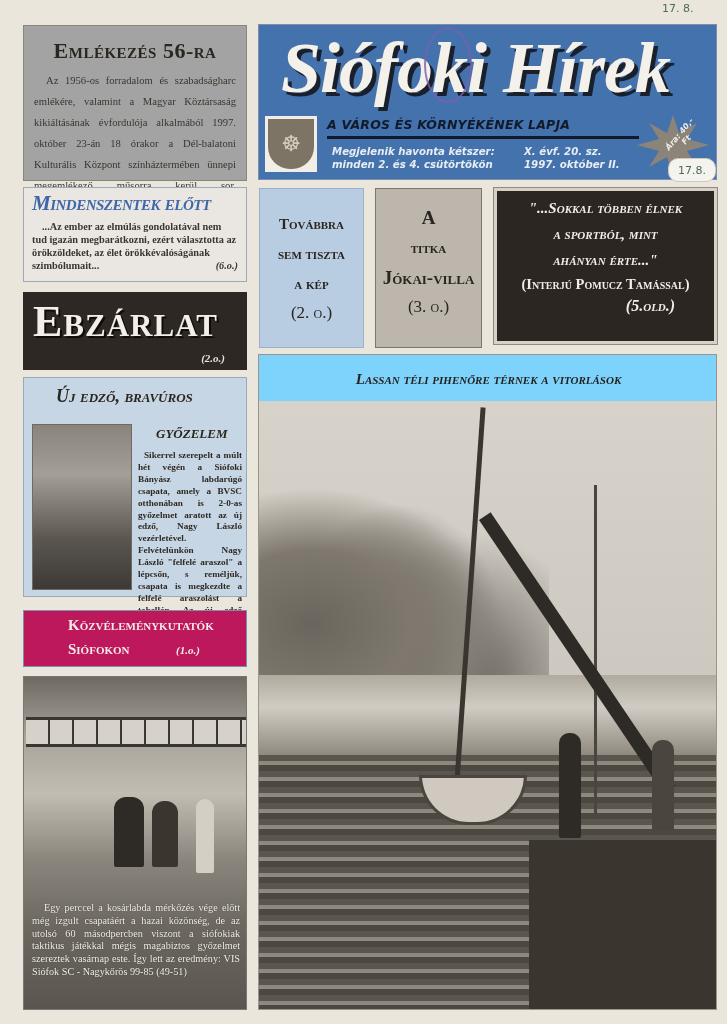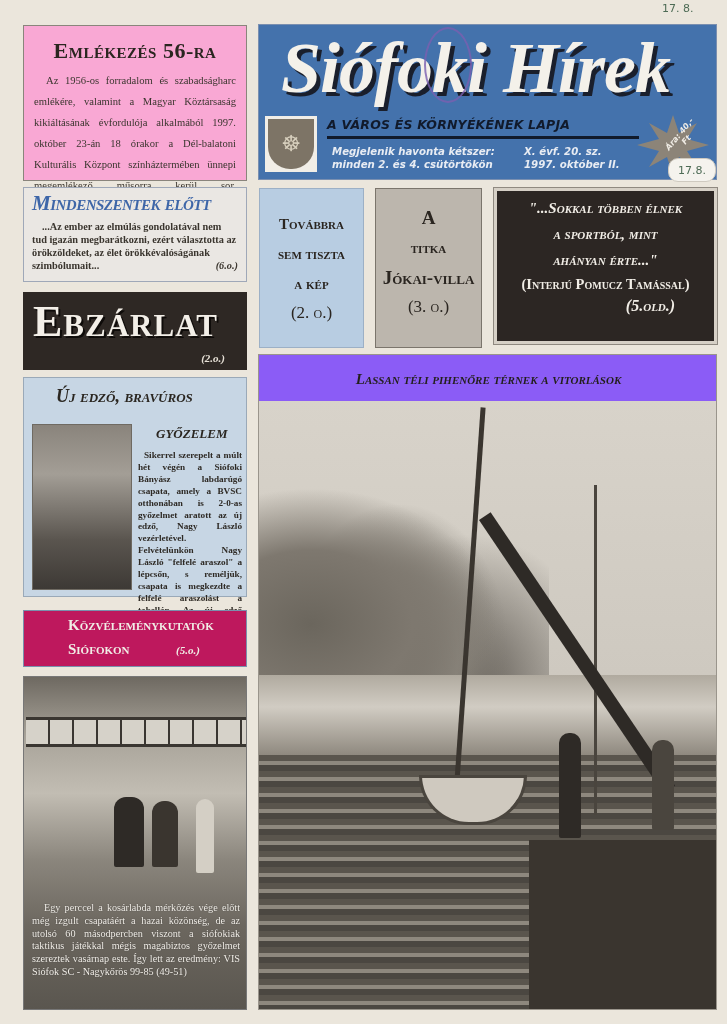--- a/index.html
+++ b/index.html
@@ -6,21 +6,21 @@
   body {
     width:727px; height:1024px; position:relative; overflow:hidden;
     background:#ebe6dc;
     font-family:"Liberation Serif", serif;
     color:#2a2520;
   }
   .abs { position:absolute; box-sizing:border-box; }
   .handwrite { font-family:"DejaVu Sans", sans-serif; color:#4d6b55; font-size:11px; }
 
   
-  .box-emlek { left:23px; top:25px; width:224px; height:156px; background:#f9a8d4; border:1px solid #8a857c; padding:8px 10px; }
+  .box-emlek { left:23px; top:25px; width:224px; height:156px; background:#a3a3a3; border:1px solid #8a857c; padding:8px 10px; }
   .box-emlek h2 { margin:4px 0 6px; text-align:center; font-size:22px; font-weight:bold; font-variant:small-caps; letter-spacing:0.5px; color:#2a2620; }
   .box-emlek p { margin:0; font-size:10.6px; line-height:21px; text-align:justify; text-indent:12px; color:#3a352e; }
 
   .box-minden { left:23px; top:187px; width:224px; height:95px; background:#eae7e3; border:1px solid #9fa8b8; padding:3px 8px; }
   .box-minden h2 { margin:0 0 4px; font-size:21px; font-style:italic; font-weight:bold; font-variant:small-caps; color:#3e66a8; letter-spacing:-0.5px; }
   .box-minden p { margin:0; font-size:10.3px; line-height:13px; font-weight:bold; color:#3a352e; text-indent:10px; }
   .box-minden .ref { float:right; font-style:italic; font-weight:bold; }
 
   .box-ebz { left:23px; top:292px; width:224px; height:78px; background:#2e2824; padding:4px 10px; }
   .box-ebz h1 { margin:0; font-size:44px; font-weight:bold; font-variant:small-caps; color:#f3efe8; letter-spacing:1px; text-shadow:2px 2px 0 #0e0b09; }
@@ -59,21 +59,21 @@
   .tz2 { left:375px; top:188px; width:107px; height:160px; background:#bcb6ad; border:1px solid #7b756c; text-align:center; padding-top:14px; }
   .tz .l { font-size:15px; font-weight:bold; font-variant:small-caps; color:#2a2520; line-height:30px; font-family:"Liberation Serif", serif; }
   .tz .big { font-size:19px; }
   .tz .ref { font-size:17px; font-weight:normal; line-height:28px; }
   .tz3 { left:494px; top:188px; width:223px; height:156px; background:#2c2623; border:3px solid #d6d0c6; outline:1px solid #8f8980; text-align:center; padding-top:4px; }
   .tz3 .l { font-size:15px; font-weight:bold; font-variant:small-caps; font-style:italic; color:#f1ede6; line-height:26px; }
   .tz3 .l2 { font-size:14.5px; font-weight:bold; font-variant:small-caps; color:#f1ede6; line-height:22px; }
   .tz3 .ref { font-size:16px; font-weight:bold; font-style:italic; font-variant:small-caps; color:#f1ede6; line-height:22px; padding-left:90px; }
 
   
-  .main { left:258px; top:354px; width:459px; height:656px; background:#8b5cf6; border:1px solid #9a958c; overflow:hidden; }
+  .main { left:258px; top:354px; width:459px; height:656px; background:#7dd3fc; border:1px solid #9a958c; overflow:hidden; }
   .main-head { left:0; top:16px; width:459px; text-align:center; font-size:15px; font-weight:bold; font-style:italic; font-variant:small-caps; color:#231f1b; }
   .sky { left:0; top:46px; width:459px; height:300px; background:linear-gradient(180deg,#d8d3ca 0%,#cdc8bf 100%); }
   .trees { left:0; top:95px; width:290px; height:290px; background:radial-gradient(ellipse at 18% 60%,#6b665d 0%,#7e786f 30%,transparent 55%),radial-gradient(ellipse at 48% 70%,#716c63 0%,#8a857c 28%,transparent 52%),radial-gradient(ellipse at 72% 80%,#5e5952 0%,transparent 45%); }
   .boats { left:0; top:320px; width:459px; height:80px; background:linear-gradient(180deg,#b0aa9f 0%,#d1ccc3 40%,#8f897f 100%); }
   .water { left:0; top:400px; width:459px; height:256px; background:repeating-linear-gradient(180deg,#5a554d 0 6px,#8e887e 6px 10px,#4b4741 10px 16px); }
   .crane { left:220px; top:165px; width:14px; height:330px; background:#2e2a26; transform-origin:top left; transform:rotate(-34deg); }
   .mast1 { left:208px; top:52px; width:5px; height:390px; background:#3a352f; transform:rotate(4deg); }
   .mast2 { left:335px; top:130px; width:3px; height:330px; background:#4a453e; }
   .hull { left:160px; top:420px; width:108px; height:50px; background:#cfc9bf; border:3px solid #4a453e; border-radius:0 0 55px 55px; }
   .dock { left:270px; top:485px; width:189px; height:171px; background:#3a352f; }
@@ -103,21 +103,21 @@
 <div class="abs box-uj">
   <h2 style="left:32px; top:8px;">Új edző, bravúros</h2>
   <h2 style="left:132px; top:44px;">győzelem</h2>
   <div class="abs uj-photo"></div>
   <p class="abs uj-text">Sikerrel szerepelt a múlt hét végén a Siófoki Bányász labdarúgó csapata, amely a BVSC otthonában is 2-0-as győzelmet aratott az új edző, Nagy László vezérletével. Felvételünkön Nagy László "felfelé araszol" a lépcsőn, s reméljük, csapata is megkezdte a felfelé araszolást a tabellán. Az új edző elképzeléseiről lapunk 7. oldalán olvashatnak.</p>
 </div>
 
 <div class="abs box-koz">
   <span class="t1">Közvéleménykutatók</span>
   <span class="t2">Siófokon</span>
-  <span class="ref">(5.o.)</span>
+  <span class="ref">(1.o.)</span>
 </div>
 
 <div class="abs box-kosar">
   <div class="abs kosar-windows"></div>
   <div class="abs" style="left:90px;top:120px;width:30px;height:70px;background:#2e2a26;border-radius:12px 12px 2px 2px;"></div>
   <div class="abs" style="left:128px;top:124px;width:26px;height:66px;background:#3a352f;border-radius:12px 12px 2px 2px;"></div>
   <div class="abs" style="left:172px;top:122px;width:18px;height:74px;background:#d4cfc5;border-radius:9px 9px 2px 2px;"></div>
   <p class="abs kosar-caption">Egy perccel a kosárlabda mérkőzés vége előtt még izgult csapatáért a hazai közönség, de az utolsó 60 másodpercben viszont a siófokiak taktikus játékkal mégis magabiztos győzelmet szereztek vasárnap este. Így lett az eredmény: VIS Siófok SC - Nagykőrös 99-85 (49-51)</p>
 </div>
 

